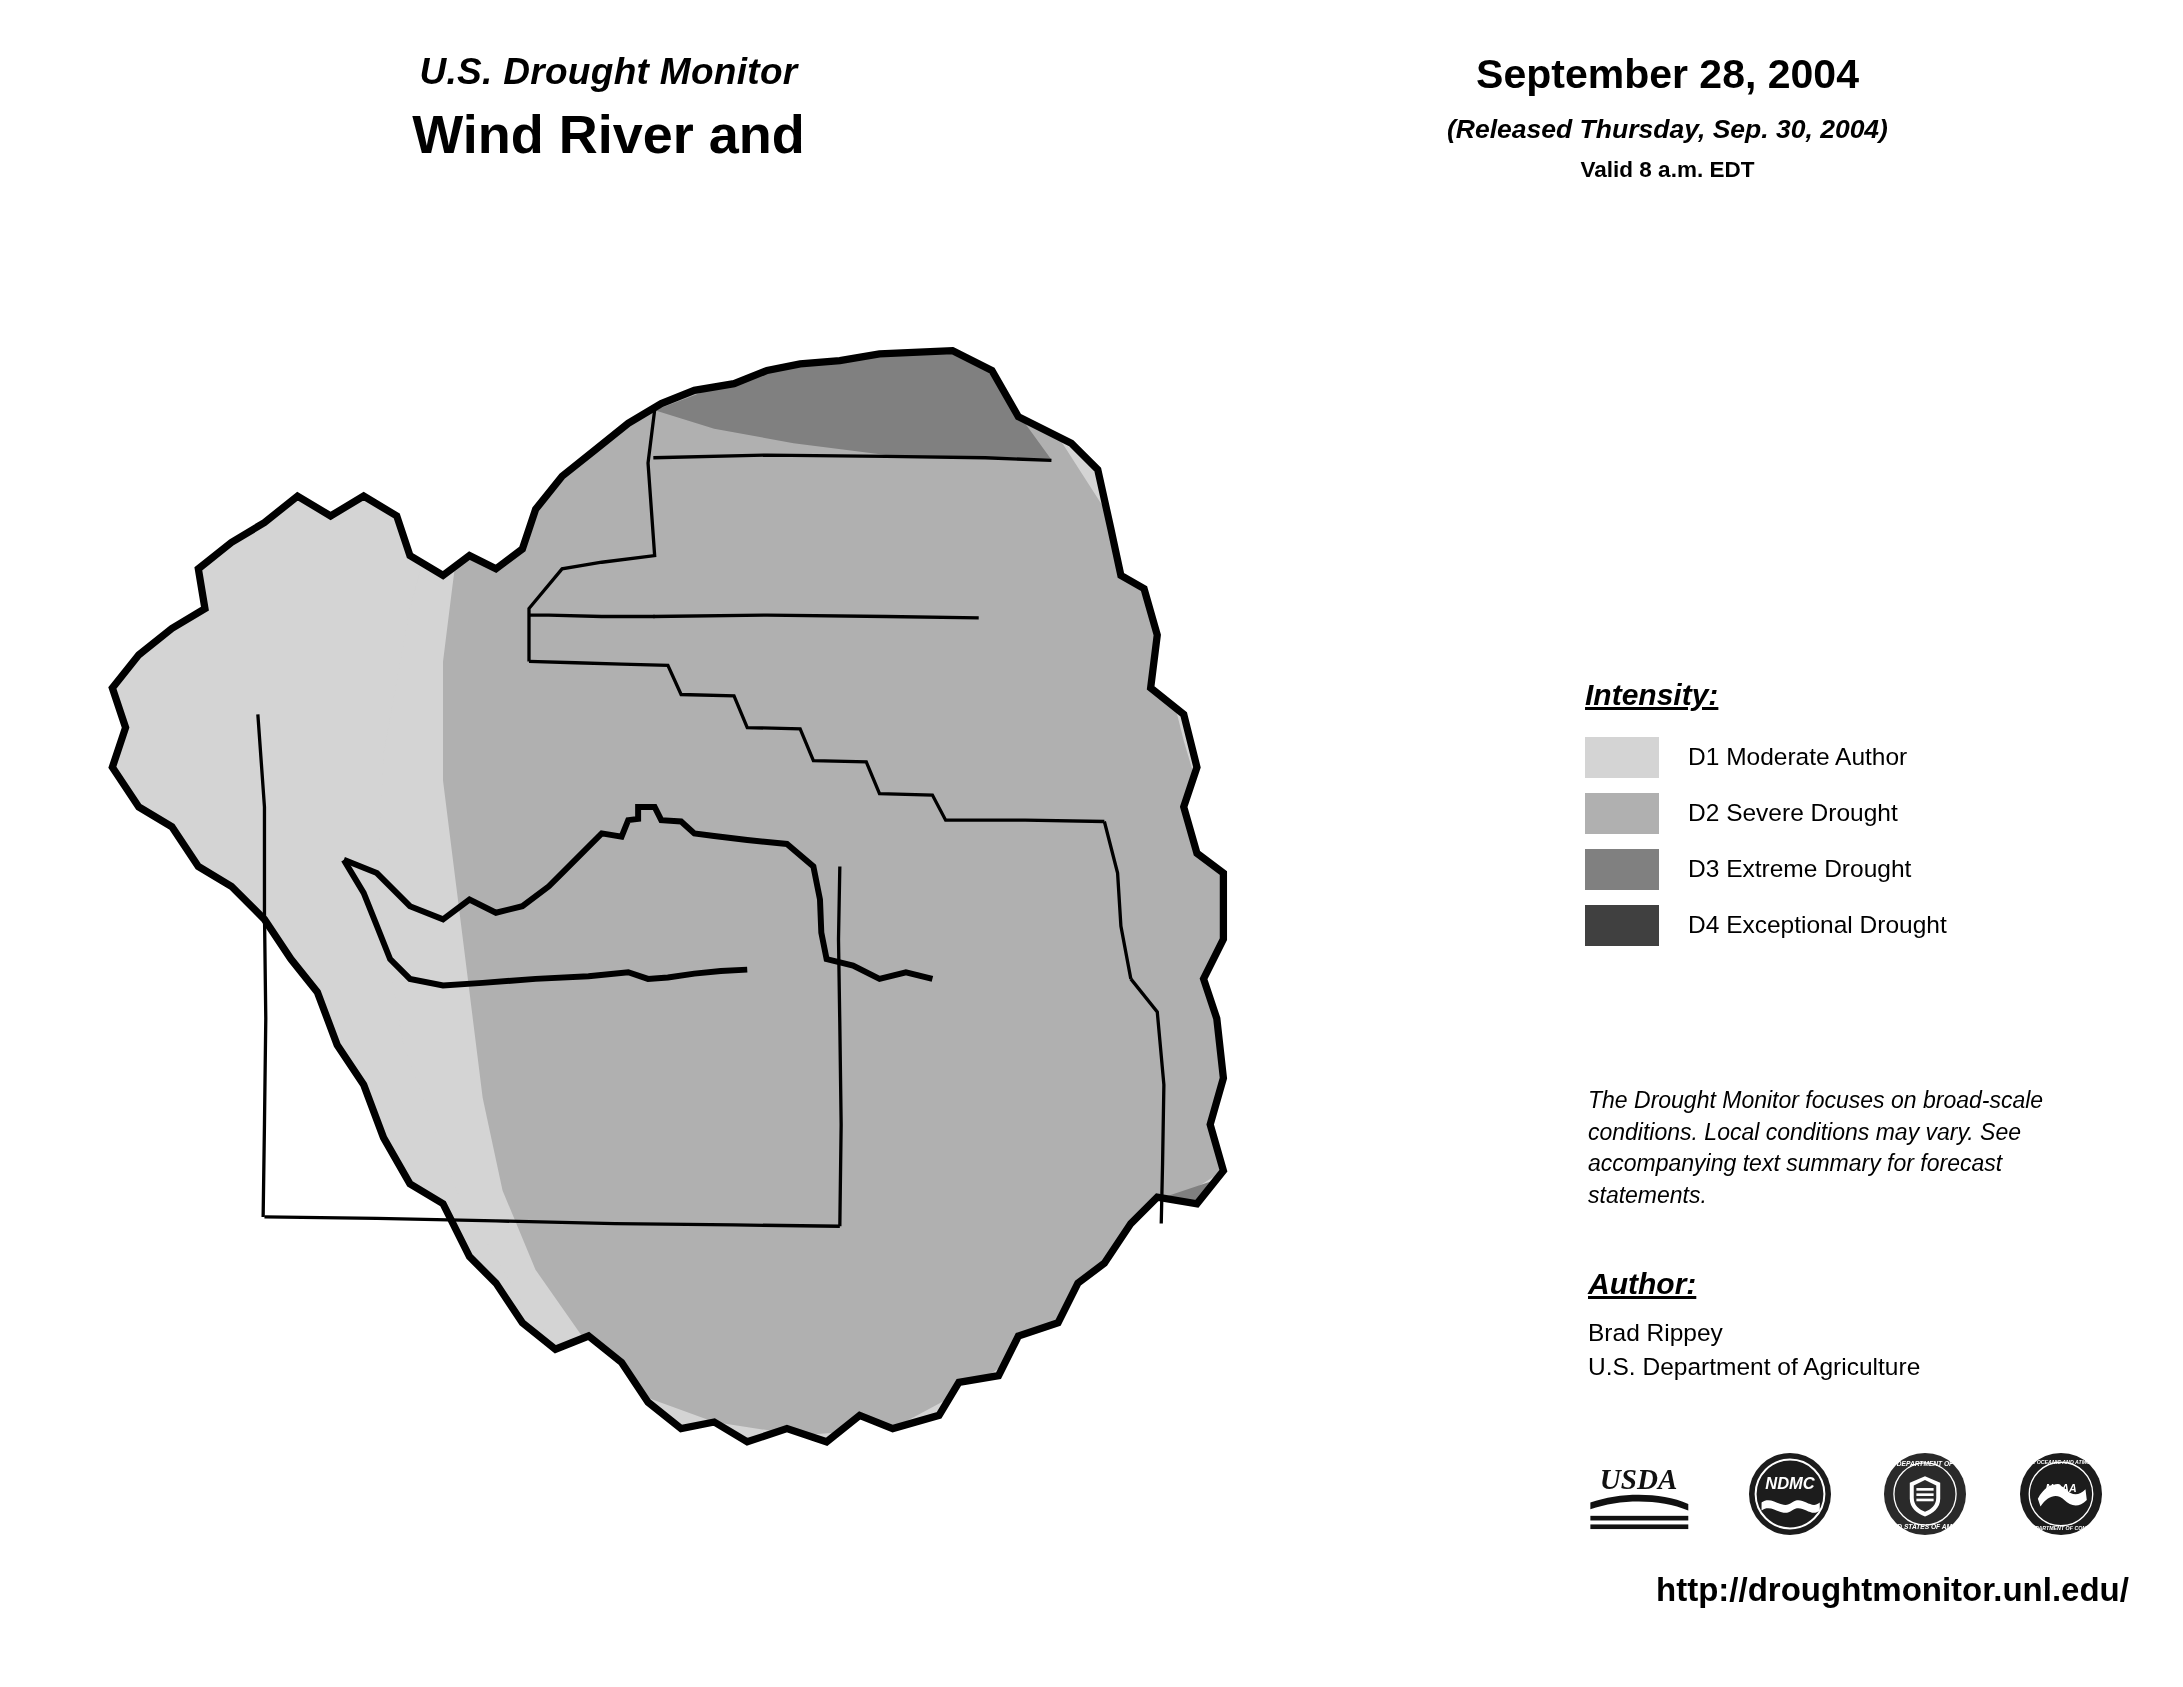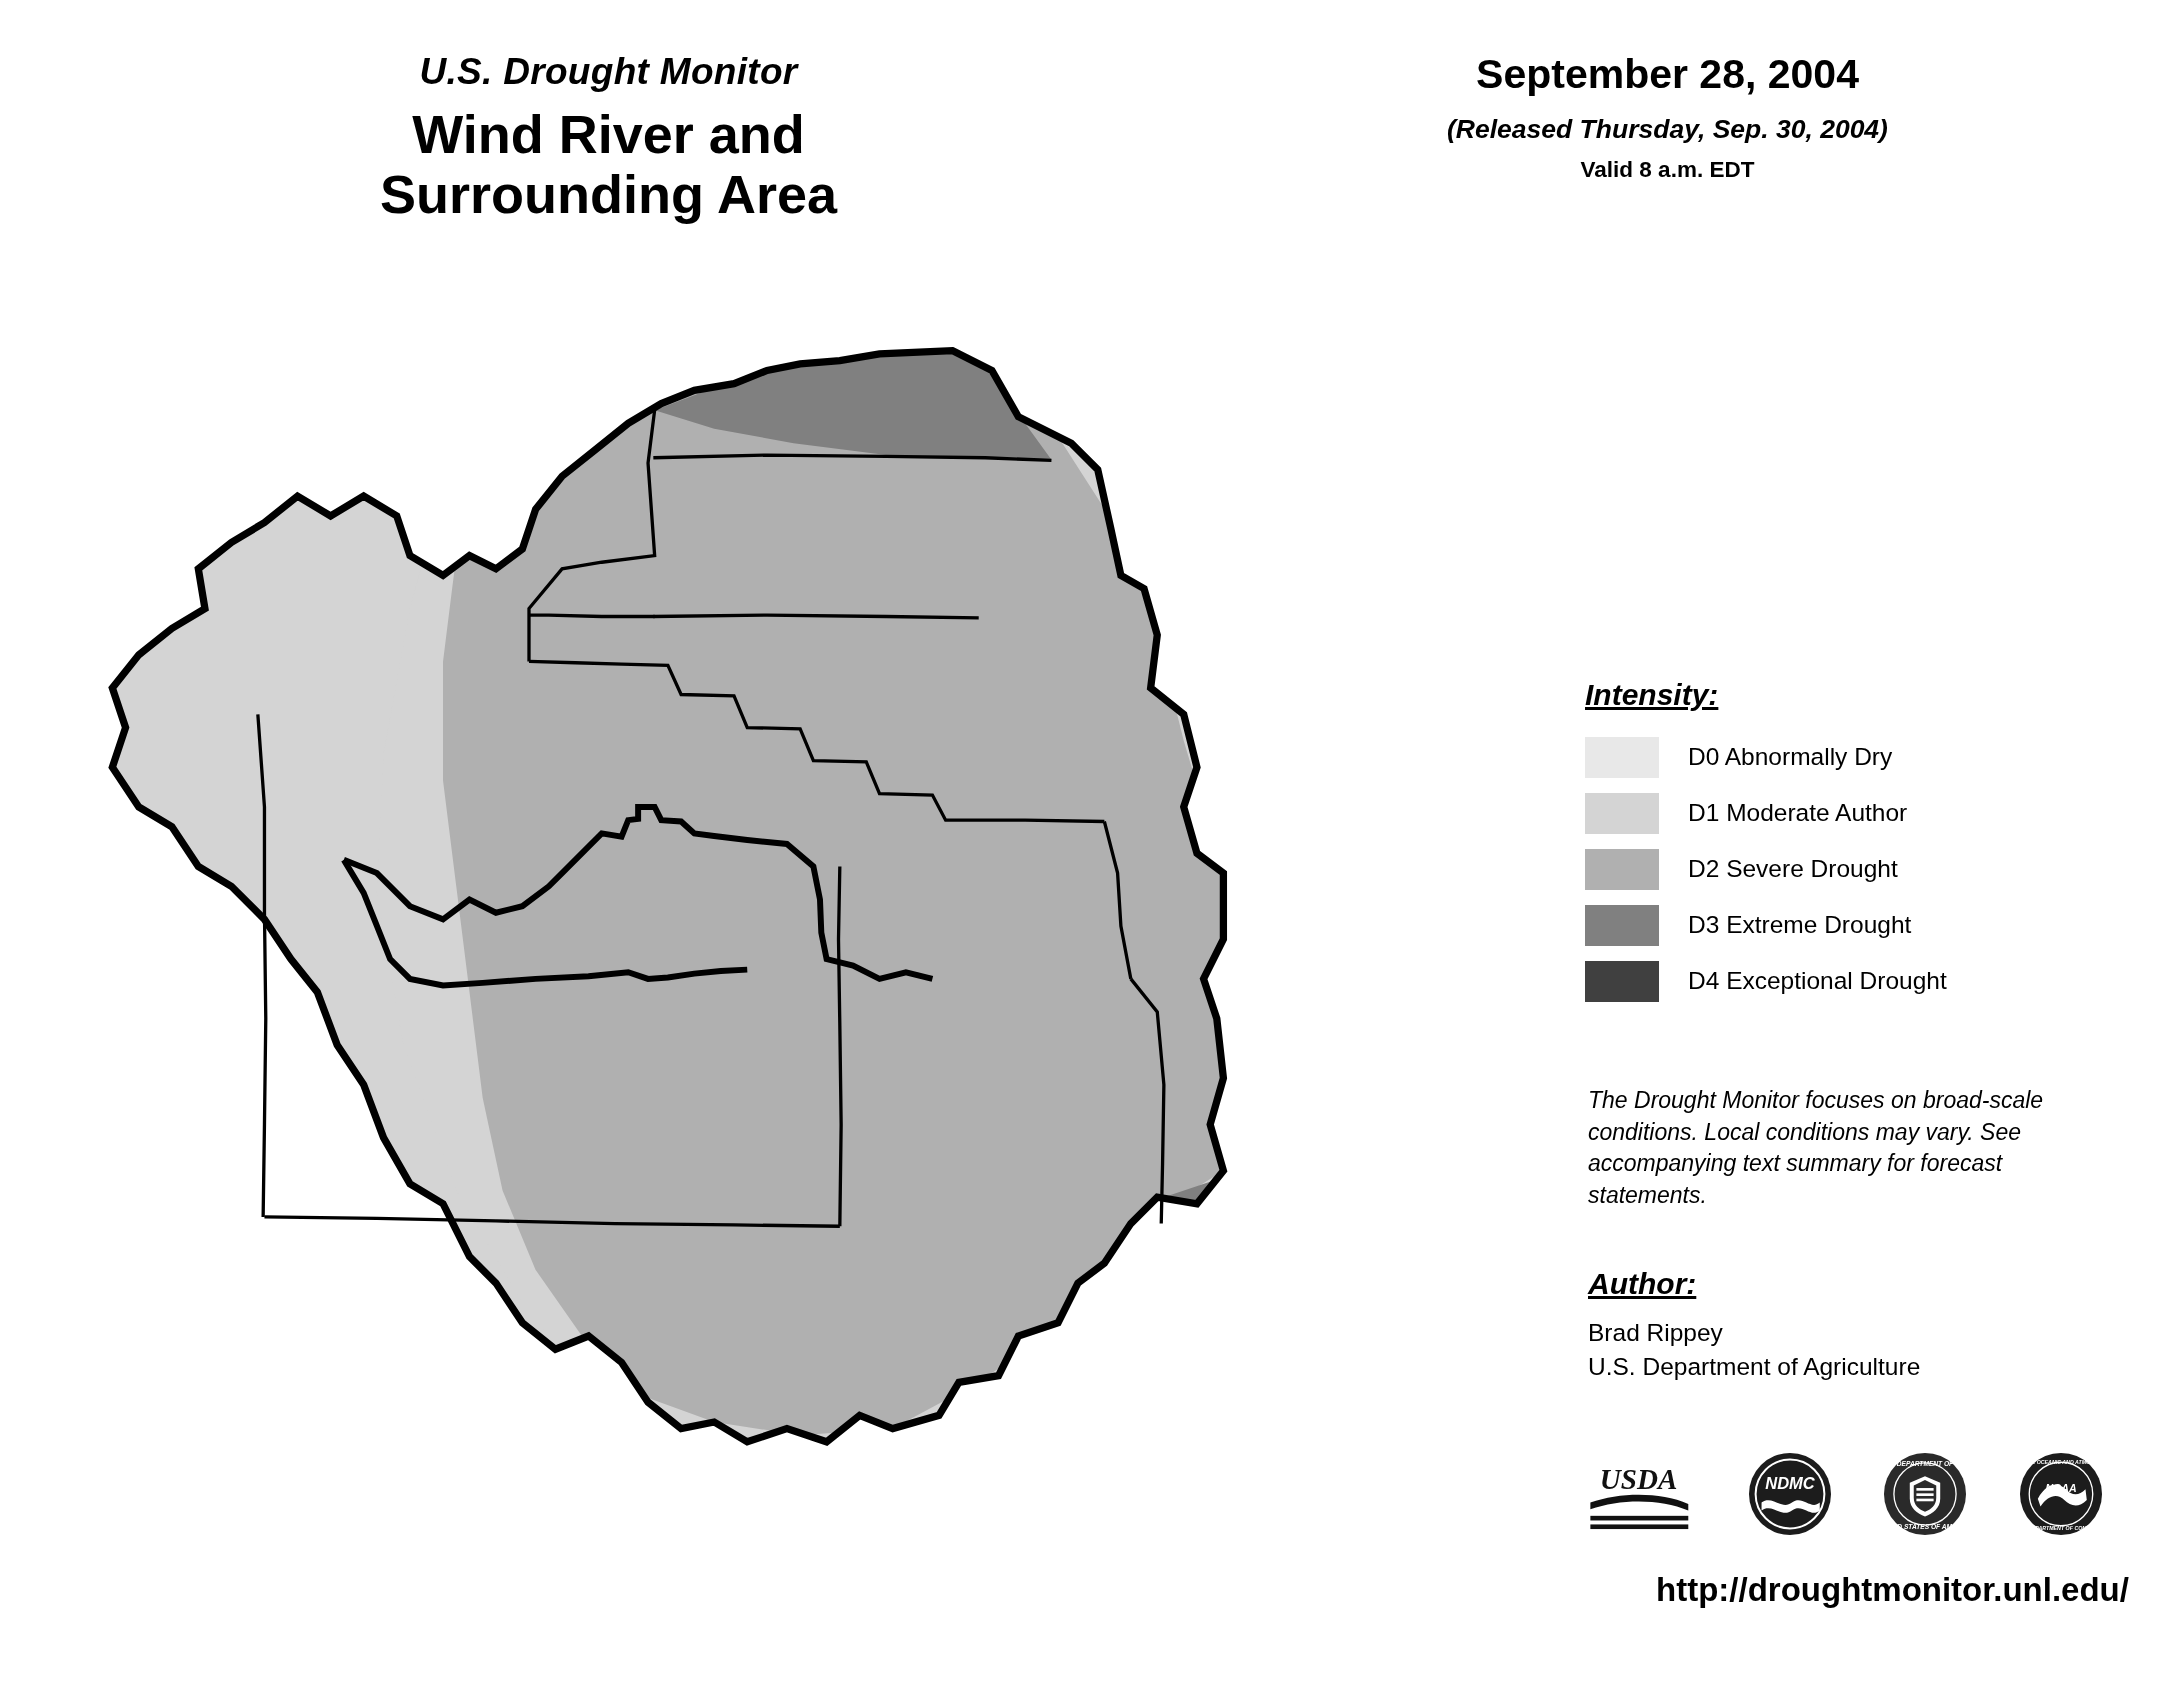--- a/index.html
+++ b/index.html
@@ -154,21 +154,20 @@
     font-weight: bold;
   }
 </style>
 </head>
 <body>
 
 <div id="header-title-block">
   <div id="dm-program-name">U.S. Drought Monitor</div>
   <div id="map-title">
     <div>Wind River and</div>
-    <div>Surrounding Area</div>
   </div>
 </div>
 
 <div id="header-date-block">
   <div id="map-date">September 28, 2004</div>
   <div id="release-date">(Released Thursday, Sep. 30, 2004)</div>
   <div id="valid-time">Valid 8 a.m. EDT</div>
 </div>
 
 <div id="map-figure">
@@ -248,24 +247,20 @@
              L 520,350 L 560,320 L 600,340 L 640,310 L 660,250 L 700,200
              L 750,160 L 800,120 L 850,90 L 900,70 L 960,60 L 1010,40 L 1060,30
              L 1120,25 L 1180,15 Z"></path>
   </svg>
 </div>
 
 <div id="legend-panel">
   <div id="legend-heading">Intensity:</div>
 
   <div class="legend-row">
-    <div class="legend-swatch" style="background:#e8e8e8"></div>
-    <div class="legend-label">D0 Abnormally Dry</div>
-  </div>
-  <div class="legend-row">
     <div class="legend-swatch" style="background:#d4d4d4"></div>
     <div class="legend-label">D1 Moderate Author</div>
   </div>
   <div class="legend-row">
     <div class="legend-swatch" style="background:#b0b0b0"></div>
     <div class="legend-label">D2 Severe Drought</div>
   </div>
   <div class="legend-row">
     <div class="legend-swatch" style="background:#808080"></div>
     <div class="legend-label">D3 Extreme Drought</div>

